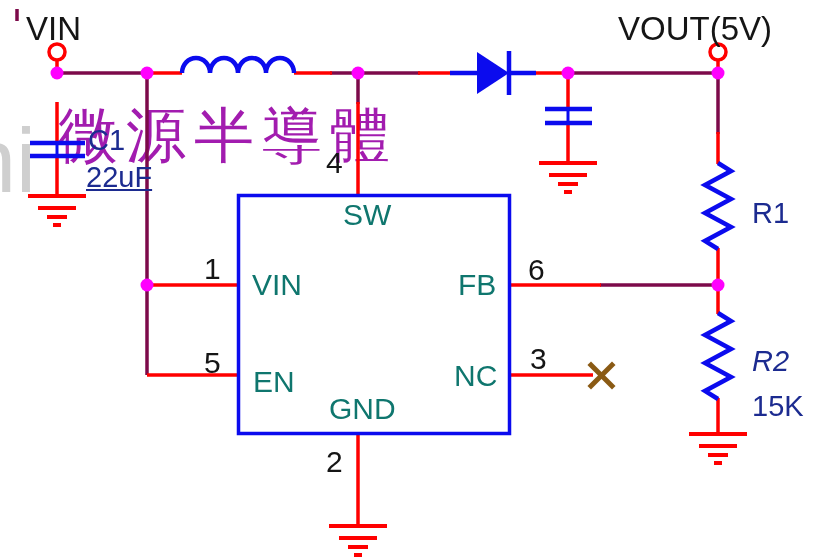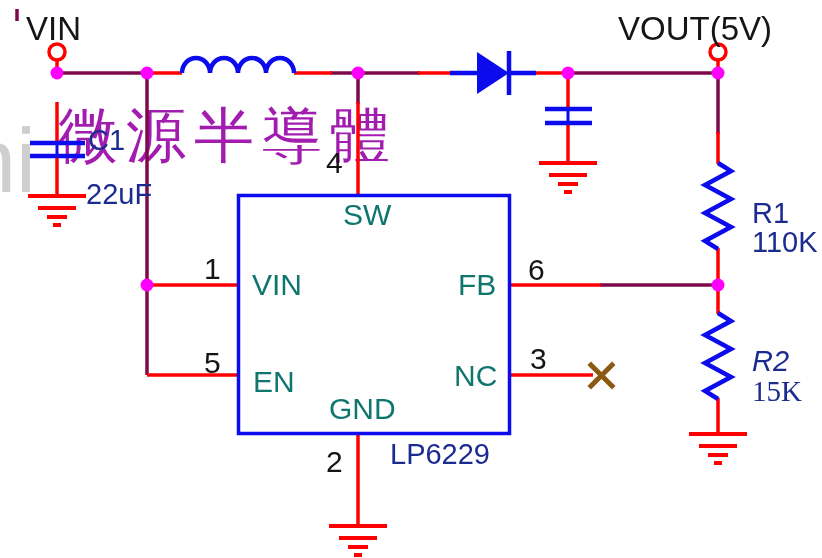--- a/index.html
+++ b/index.html
@@ -137,30 +137,28 @@
       <circle cx="147" cy="285" r="6.5"></circle>
       <circle cx="718" cy="285" r="6.5"></circle>
     </g>
   </svg>
 
   <span class="txt net-label" style="left:26px;top:12px;">VIN</span>
   <span class="txt net-label" style="left:618px;top:12px;">VOUT(5V)</span>
 
 
   <span class="txt comp-text" style="left:88px;top:126px;">C1</span>
-  <span class="txt comp-text" style="left:86px;top:180px;">22uF</span>
+  <span class="txt comp-text" style="left:86px;top:163px;text-decoration:underline;">22uF</span>
 
 
   <span class="txt comp-text" style="left:752px;top:199px;">R1</span>
-  <span class="txt comp-text" style="left:752px;top:228px;">110K</span>
 
   <span class="txt comp-text" style="left:752px;top:347px;font-style:italic;">R2</span>
-  <span class="txt comp-text" style="left:752px;top:377px;font-family:Liberation Serif, serif;">15K</span>
+  <span class="txt comp-text" style="left:752px;top:392px;">15K</span>
 
-  <span class="txt part-text" style="left:390px;top:440px;">LP6229</span>
 
   <span class="txt pin-num" style="left:326px;top:148px;">4</span>
   <span class="txt pin-num" style="left:204px;top:254px;">1</span>
   <span class="txt pin-num" style="left:204px;top:348px;">5</span>
   <span class="txt pin-num" style="left:528px;top:255px;">6</span>
   <span class="txt pin-num" style="left:530px;top:344px;">3</span>
   <span class="txt pin-num" style="left:326px;top:447px;">2</span>
 
   <span class="txt pin-name" style="left:343px;top:200px;">SW</span>
   <span class="txt pin-name" style="left:252px;top:270px;">VIN</span>

